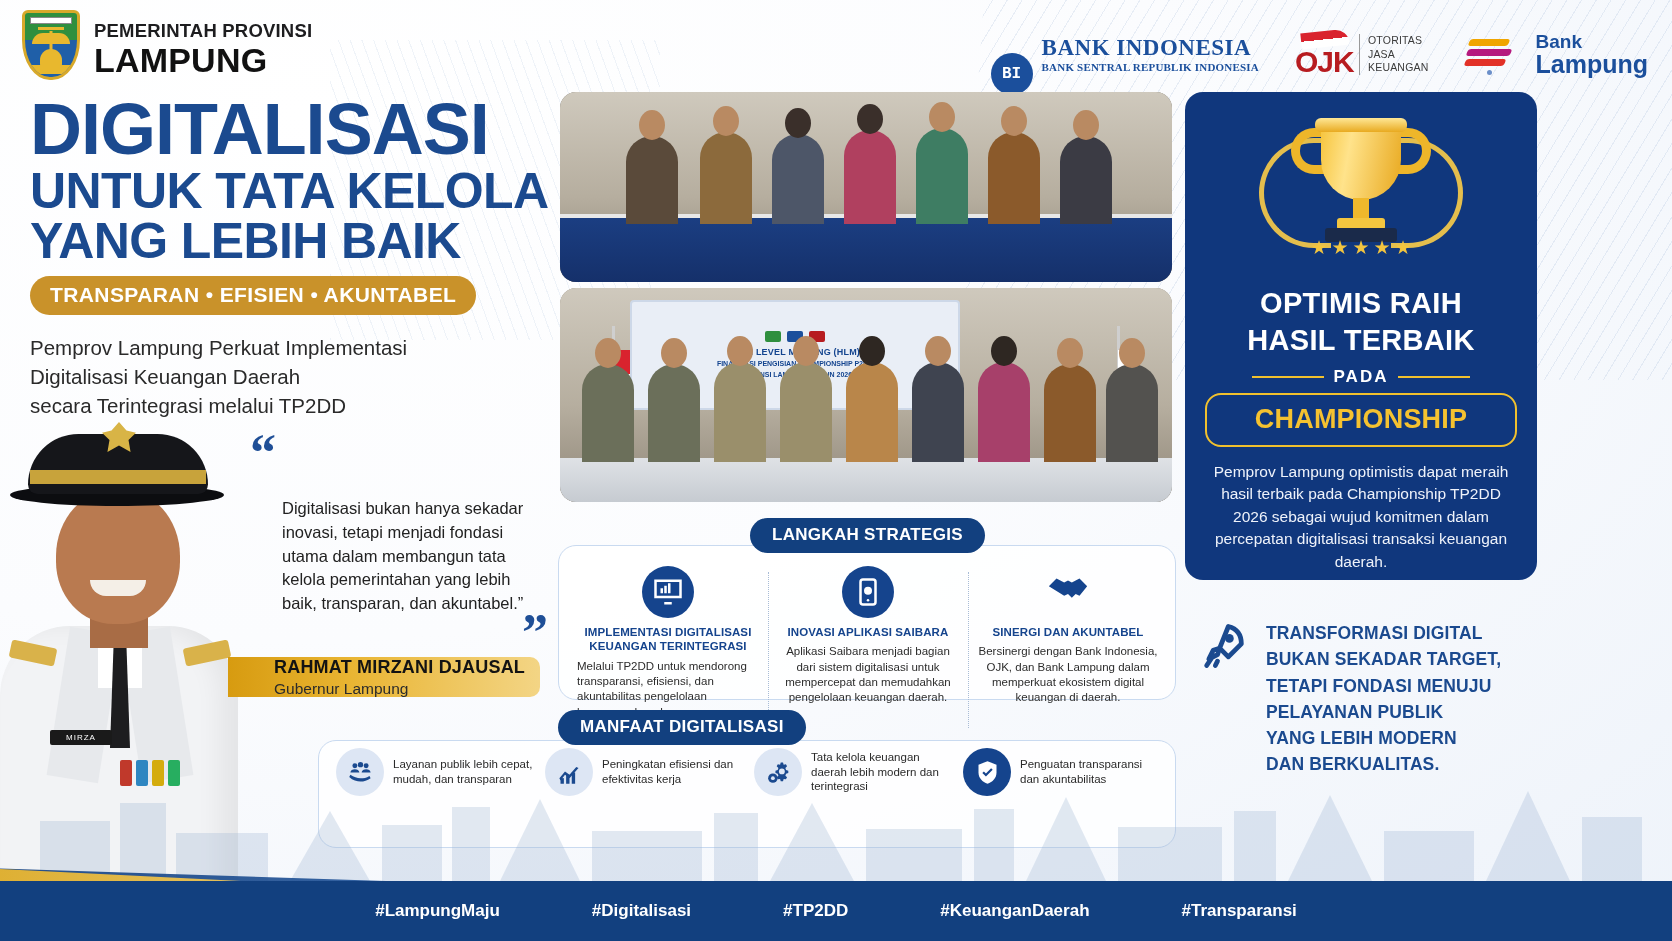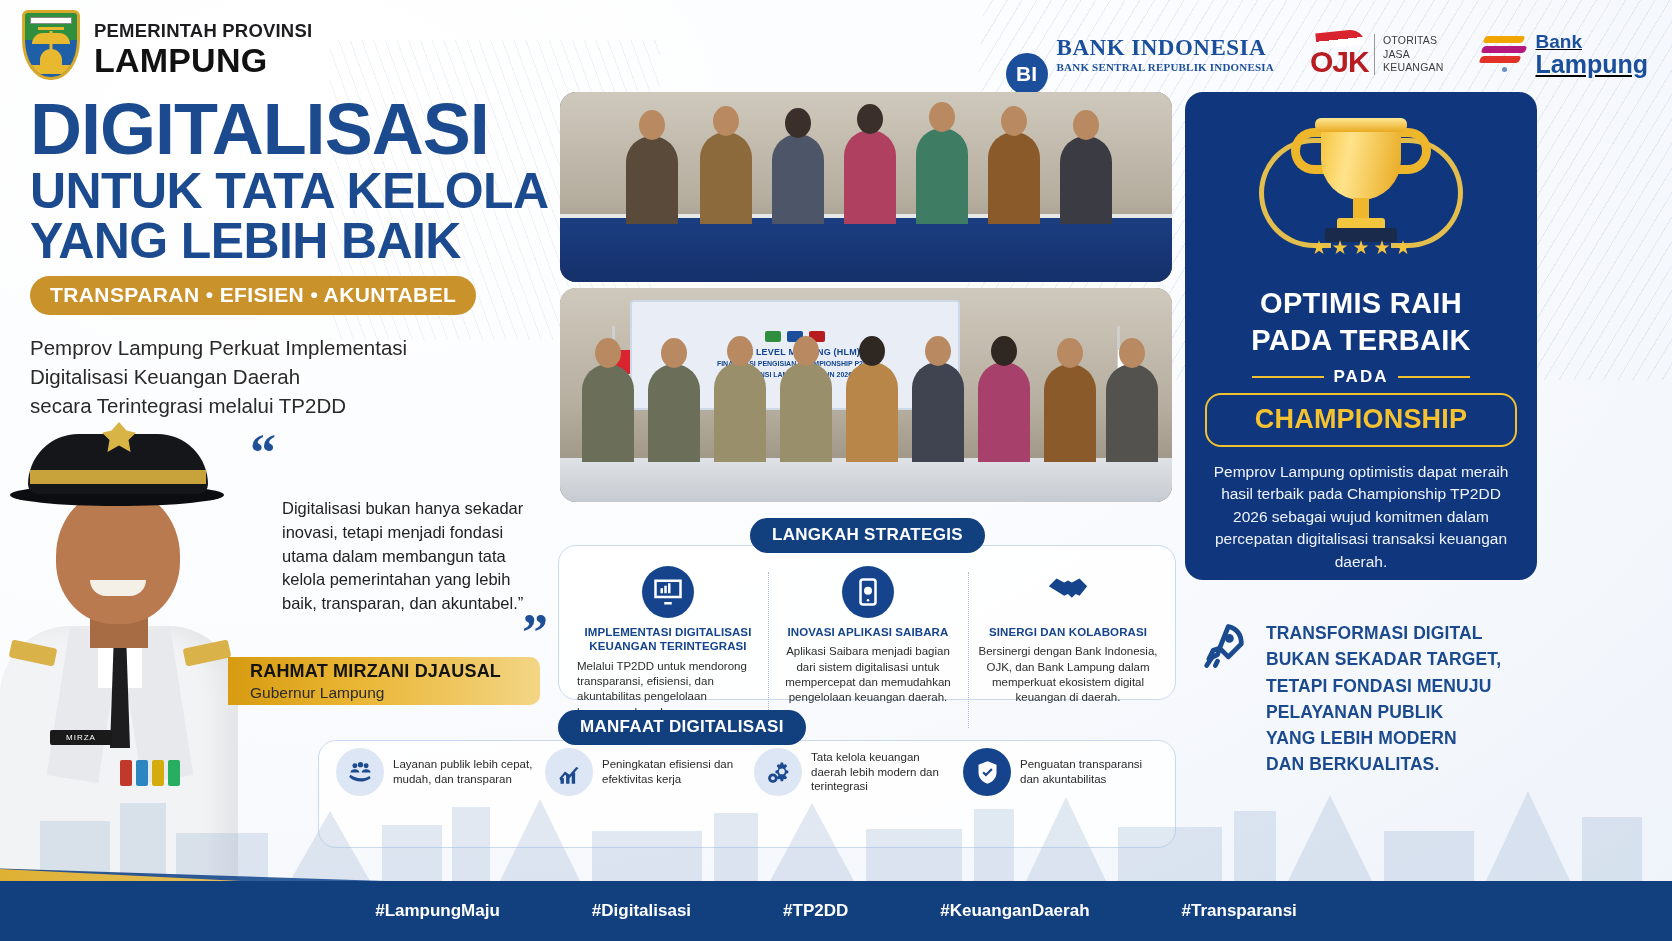--- a/index.html
+++ b/index.html
@@ -44,31 +44,31 @@
   .crest .mast{position:absolute;left:50%;top:14px;transform:translateX(-50%);width:26px;height:3px;background:#e8b82e;}
   .crest .bell{position:absolute;left:50%;top:36px;transform:translateX(-50%);
     width:22px;height:18px;background:#e8b82e;border-radius:11px 11px 3px 3px;}
   .crest .ribbon{position:absolute;left:4px;right:4px;bottom:3px;height:9px;background:#e8b82e;border-radius:0 0 16px 16px;}
   .brand-text .line1{font-size:18.5px;font-weight:700;color:#1d1d1f;letter-spacing:.2px;line-height:1.05;margin-top:8px;}
   .brand-text .line2{font-size:34px;font-weight:800;color:#111;letter-spacing:.2px;line-height:1.0;margin-top:2px;}
 
   .logos{ position:absolute; right:24px; top:14px; display:flex; align-items:center; gap:36px; }
   .logo-bi{display:flex;align-items:center;gap:9px;}
   .bi-mark{width:42px;height:42px;border-radius:50%;background:#1b4f9c;color:#fff;
-    display:flex;align-items:center;justify-content:center;font-weight:800;font-size:21px;font-family:Liberation Sans, sans-serif;margin-top:39px;}
+    display:flex;align-items:center;justify-content:center;font-weight:800;font-size:16px;font-family:Liberation Mono, monospace;margin-top:39px;}
   .bi-txt .t1{font-family:"Liberation Serif",serif;font-size:23px;font-weight:700;color:#1b4f9c;letter-spacing:.5px;line-height:1;}
   .bi-txt .t2{font-family:"Liberation Serif",serif;font-size:11px;font-weight:700;color:#1b4f9c;letter-spacing:.2px;margin-top:2px;}
   .logo-ojk{display:flex;align-items:center;gap:8px;}
   .ojk-mark{position:relative;width:56px;height:48px;}
   .ojk-flag{position:absolute;top:0;left:6px;width:48px;height:16px;
     background:linear-gradient(#d9232e 0 52%, #ffffff 52% 100%);
     border-radius:0 14px 2px 2px; transform:rotate(-6deg);}
   .ojk-letters{position:absolute;bottom:0;left:0;font-size:30px;font-weight:800;color:#b71c20;letter-spacing:-1px;font-family:"Liberation Sans",sans-serif;}
   .ojk-txt{border-left:1px solid #999;padding-left:8px;font-size:10.5px;line-height:1.28;color:#3b3b3b;letter-spacing:.2px;}
-  .logo-bl{display:flex;align-items:flex-start;gap:4px;text-decoration:underline;}
+  .logo-bl{display:flex;align-items:center;gap:19px;}
   .bl-mark{position:relative;width:52px;height:40px;}
   .bl-mark i{position:absolute;display:block;height:7px;border-radius:3px;transform:skewX(-22deg);}
   .bl-mark .s1{top:4px;left:4px;width:40px;background:#f0a500;}
   .bl-mark .s2{top:14px;left:2px;width:44px;background:#b5197e;}
   .bl-mark .s3{top:24px;left:0px;width:40px;background:#e23127;}
   .bl-mark .d{position:absolute;bottom:0;left:22px;width:5px;height:5px;border-radius:50%;background:#6b8fc9;}
   .bl-txt .b1{font-size:19px;font-weight:600;color:#1b4f9c;line-height:1;}
   .bl-txt .b2{font-size:25px;font-weight:800;color:#1b4f9c;line-height:1.05;}
 
   
@@ -80,23 +80,23 @@
   .pill-gold{margin-top:10px;display:inline-block;background:#c9922a;color:#fff;
     border-radius:22px;padding:7px 20px 8px;font-size:21px;font-weight:700;letter-spacing:.4px;}
   .subtitle{margin-top:18px;font-size:20.5px;color:#2a2a2a;line-height:1.42;}
 
   
   .quote-wrap{position:absolute;left:248px;top:440px;width:300px;}
   .qmark{font-size:52px;font-weight:800;color:#1f4f97;line-height:.5;font-family:"Liberation Serif",serif;}
   .qmark.open{margin-left:2px;}
   .qmark.close{text-align:right;margin-top:4px;}
   .qtext{font-size:16.5px;color:#222;line-height:1.44;margin-left:34px;margin-top:31px;}
-  .name-band{position:absolute;left:228px;top:657px;width:312px;height:48px;
+  .name-band{position:absolute;left:228px;top:657px;width:312px;height:40px;
     background:linear-gradient(90deg,#d79b10 0%, #e9b533 40%, #f3d585 100%);
-    border-radius:0 10px 10px 0;display:flex;flex-direction:column;justify-content:center;padding-left:22px;}
+    border-radius:0 10px 10px 0;display:flex;flex-direction:column;justify-content:center;padding-left:46px;}
   .name-band .nm{font-size:18px;font-weight:800;color:#131313;letter-spacing:.2px;}
   .name-band .rl{font-size:15.5px;color:#2b2b2b;margin-top:2px;}
 
   
   .gov{position:absolute;left:-6px;top:430px;width:250px;height:470px;}
   .gov .cap{position:absolute;left:34px;top:4px;width:180px;height:60px;background:#15161a;
     border-radius:74px 74px 14px 14px;}
   .gov .capbrim{position:absolute;left:16px;top:54px;width:214px;height:22px;background:#0c0d10;border-radius:50%;}
   .gov .capband{position:absolute;left:36px;top:40px;width:176px;height:14px;background:#c8a33b;}
   .gov .emblem{position:absolute;left:108px;top:-8px;width:34px;height:30px;background:#d8b446;
@@ -402,21 +402,21 @@
         <div class="base2"></div>
       <div class="stars">
         <span>★</span>
           <span>★</span>
           <span>★</span>
           <span>★</span>
           <span>★</span>
       </div>
     </div>
     <div class="bp-t1">OPTIMIS RAIH</div>
-    <div class="bp-t1">PADA TERBAIK</div>
+    <div class="bp-t1">HASIL TERBAIK</div>
     <div class="pada-row">
       <span class="ln"></span>
       <span class="pd">PADA</span>
       <span class="ln"></span>
     </div>
     <div class="champ-box">
       <div class="c1">CHAMPIONSHIP</div>
     </div>
     <div class="bp-body">Pemprov Lampung optimistis dapat meraih hasil terbaik pada Championship TP2DD 2026 sebagai wujud komitmen dalam percepatan digitalisasi transaksi keuangan daerah.</div>
   </div>
@@ -445,21 +445,21 @@
       </div>
       <div class="ct">INOVASI APLIKASI SAIBARA</div>
       <div class="cb">Aplikasi Saibara menjadi bagian dari sistem digitalisasi untuk mempercepat dan memudahkan pengelolaan keuangan daerah.</div>
     </div>
     <div class="col">
       <div class="circ" style="background:transparent;">
         <svg viewBox="0 0 24 24" style="width:46px;height:46px;fill:#15448d">
             <path d="M2 9l4-4 4 2 2-1 2 1 4-2 4 4-4 5-2-1-2 2-2-2-2 1z"></path>
           </svg>
       </div>
-      <div class="ct">SINERGI DAN KOLABORASI</div>
+      <div class="ct">SINERGI DAN AKUNTABEL</div>
       <div class="cb">Bersinergi dengan Bank Indonesia, OJK, dan Bank Lampung dalam memperkuat ekosistem digital keuangan di daerah.</div>
     </div>
   </div>
 
   <div class="card card-manfaat"></div>
   <div class="ribbon-title rt-manfaat">MANFAAT DIGITALISASI</div>
   <div class="mcols">
     <div class="mcol">
       <div class="mcirc">
         <svg viewBox="0 0 24 24">

